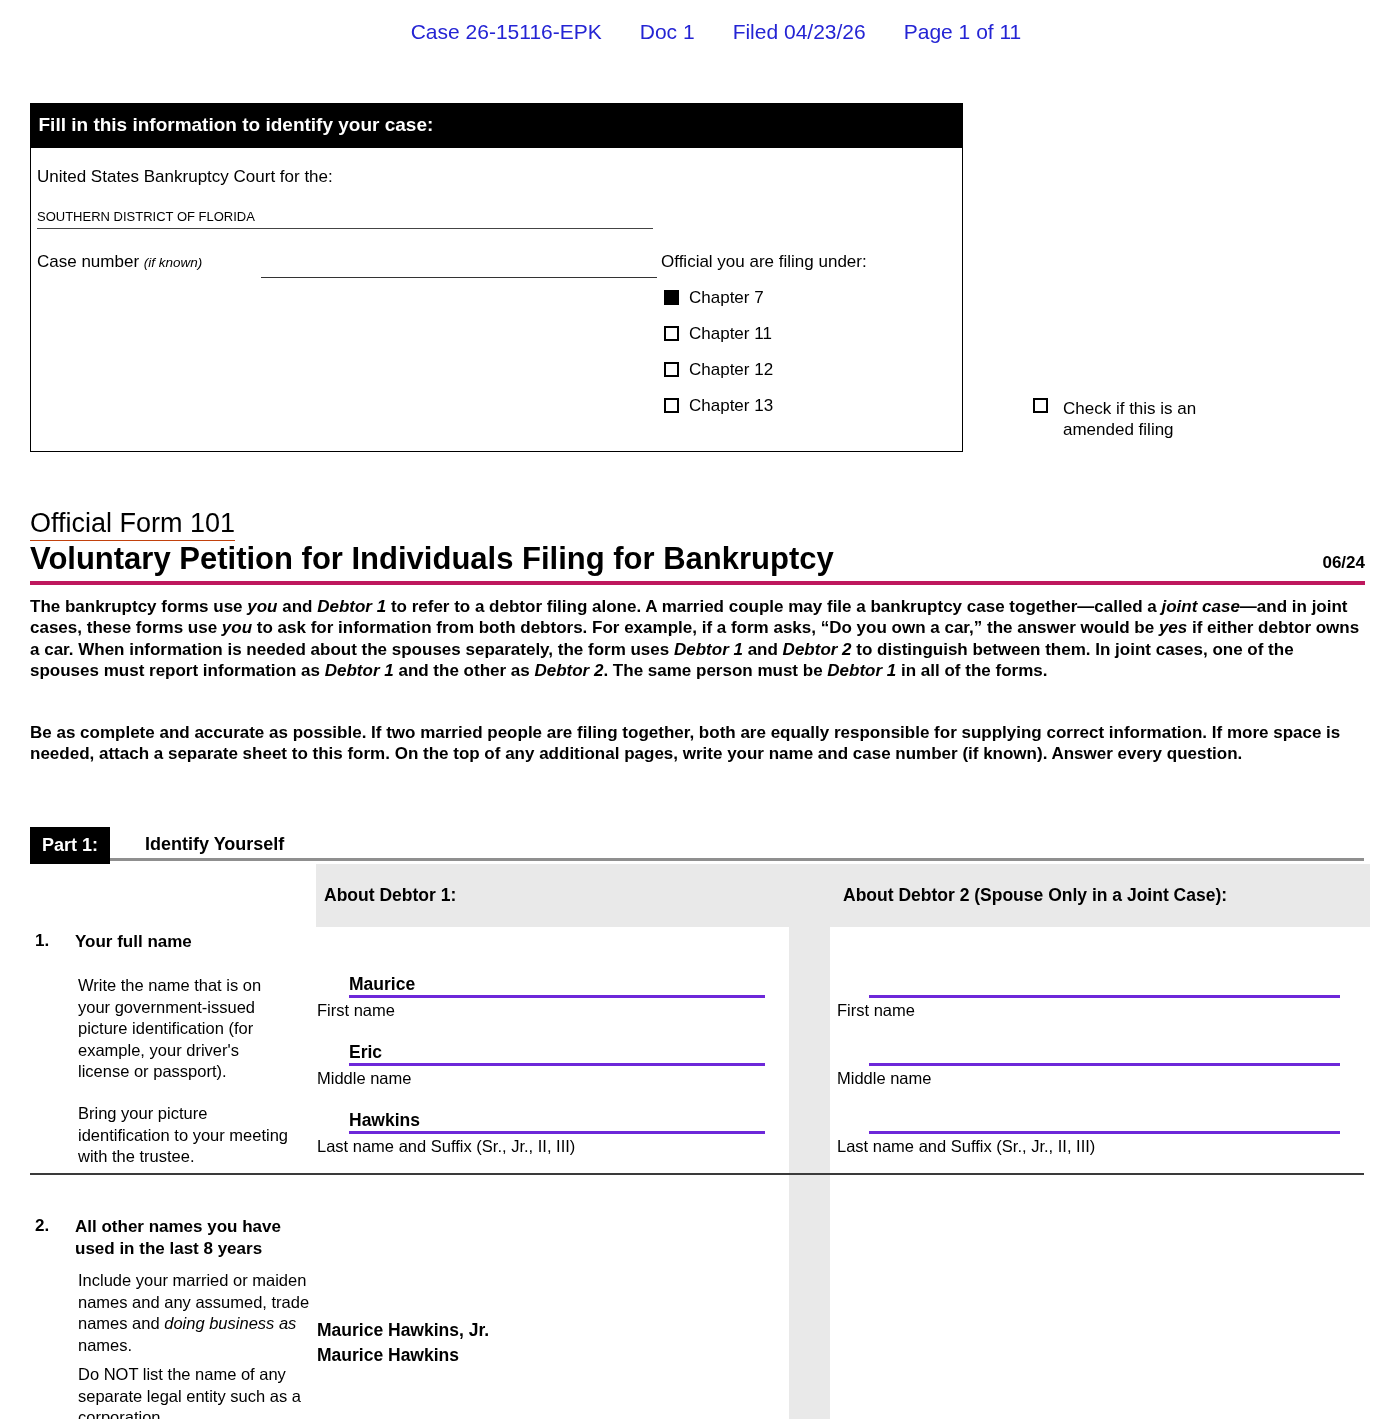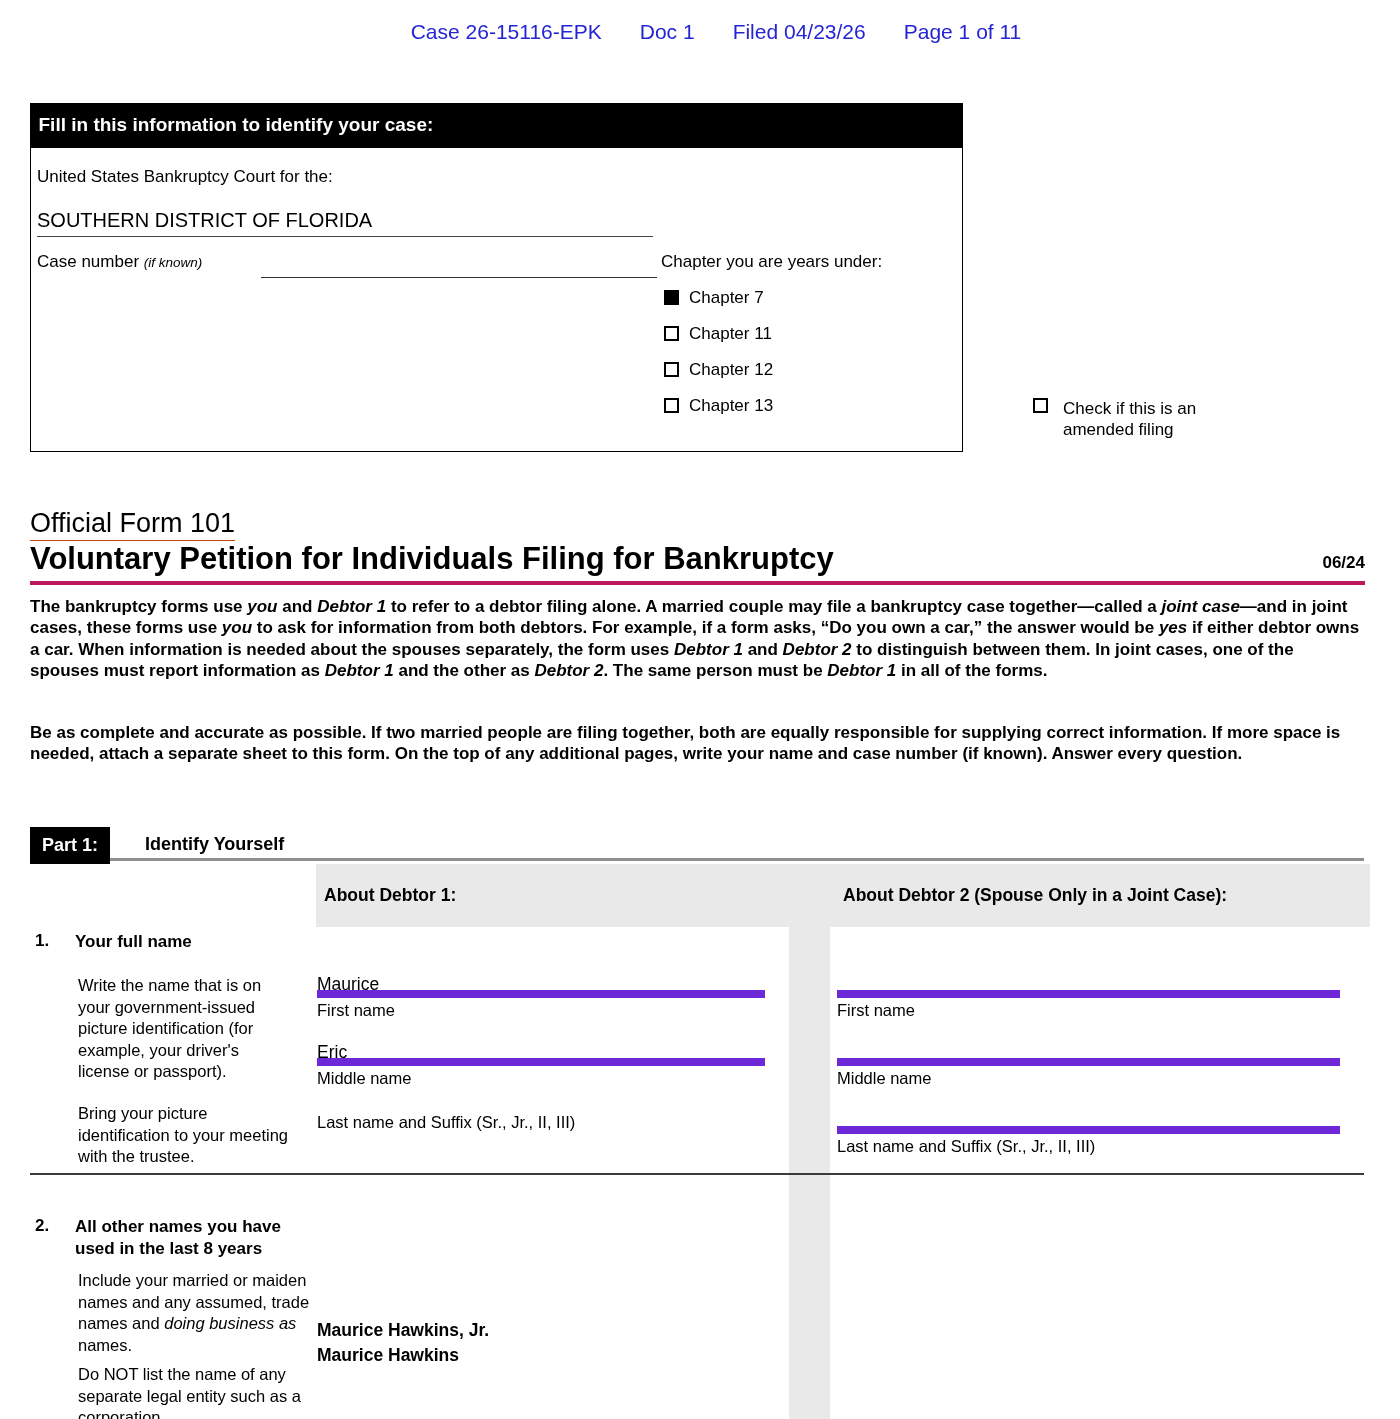--- a/index.html
+++ b/index.html
@@ -21,21 +21,21 @@
     position:absolute; left:30px; top:103px; width:933px; height:349px;
     border:1.5px solid #000;
   }
   .case-banner {
     position:absolute; left:-1.5px; top:-1.5px; width:933px; height:45px;
     background:#000; color:#fff; font-weight:bold; font-size:19px;
     display:flex; align-items:center; padding-left:9px;
   }
   .court-label { position:absolute; left:6px; top:63px; font-size:17px; }
   .court-value {
-    position:absolute; left:6px; top:105px; width:616px; font-size:20px;
+    position:absolute; left:6px; top:105px; width:616px; font-size:13px;
     border-bottom:1.5px solid #444; padding-bottom:4px;
   }
   .case-number-label { position:absolute; left:6px; top:148px; font-size:17px; }
   .case-number-hint { font-size:13.5px; font-style:italic; }
   .case-number-line {
     position:absolute; left:230px; top:152px; width:396px; height:22px;
     border-bottom:1.5px solid #333;
   }
   .chapter-label { position:absolute; left:630px; top:148px; font-size:17px; }
   .chapter-list { position:absolute; left:633px; top:184px; }
@@ -85,21 +85,21 @@
   .col-sep { position:absolute; left:759px; top:63px; width:41px; bottom:0; background:#e9e9e9; }
   .row-divider { position:absolute; left:0; top:309px; width:100%; border-top:2px solid #3a3a3a; }
 
   .q-num { position:absolute; font-size:17px; font-weight:bold; }
   .q-heading { position:absolute; font-size:17px; font-weight:bold; line-height:21.5px; }
   .q-instr { position:absolute; font-size:16.5px; line-height:21.5px; }
 
   .fields { position:absolute; width:448px; }
   .fields.d2 { width:503px; }
   .field { position:absolute; width:100%; }
-  .field .value { height:24px; font-size:17.5px; font-weight:normal; border-bottom:8px solid #6d28d9; }
+  .field .value { height:24px; font-size:17.5px; font-weight:bold; border-bottom:3px solid #6d28d9;margin-left:32px; }
   .field .flabel { font-size:16.5px; margin-top:3px; }
 
   .name-list { position:absolute; font-size:17.5px; font-weight:bold; line-height:24.5px;margin-top:24px; }
 </style>
 </head>
 <body>
 
 <div class="page">
 
   <div class="doc-header">
@@ -112,21 +112,21 @@
   <div class="case-box">
     <div class="case-banner">Fill in this information to identify your case:</div>
     <div class="court-label">United States Bankruptcy Court for the:</div>
     <div class="court-value">SOUTHERN DISTRICT OF FLORIDA</div>
     <div class="case-number-label">
       <span>Case number</span>
       <span class="case-number-hint">(if known)</span>
     </div>
     <div class="case-number-line"></div>
 
-    <div class="chapter-label">Chapter you are years under:</div>
+    <div class="chapter-label">Official you are filing under:</div>
     <div class="chapter-list">
       <div class="chapter-row">
         <span class="cb checked"></span>
         <span class="lbl">Chapter 7</span>
       </div>
       <div class="chapter-row">
         <span class="cb"></span>
         <span class="lbl">Chapter 11</span>
       </div>
       <div class="chapter-row">
@@ -175,20 +175,21 @@
     <div class="fields d1" style="left:287px; top:0;">
       <div class="field" style="top:110px;">
         <div class="value">Maurice</div>
         <div class="flabel">First name</div>
       </div>
       <div class="field" style="top:178px;">
         <div class="value">Eric</div>
         <div class="flabel">Middle name</div>
       </div>
       <div class="field" style="top:246px;">
+        <div class="value">Hawkins</div>
         <div class="flabel">Last name and Suffix (Sr., Jr., II, III)</div>
       </div>
     </div>
 
     <div class="fields d2" style="left:807px; top:0;">
       <div class="field" style="top:110px;">
         <div class="value"></div>
         <div class="flabel">First name</div>
       </div>
       <div class="field" style="top:178px;">

